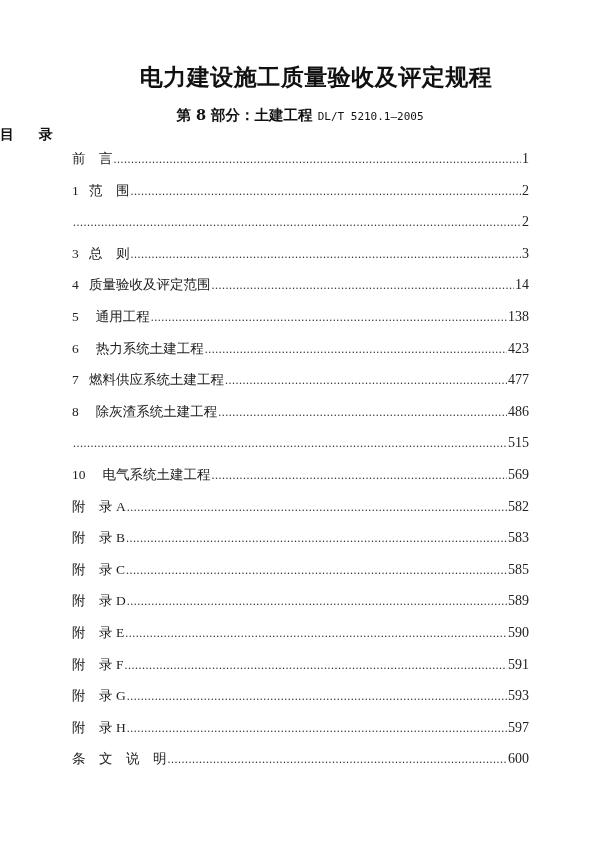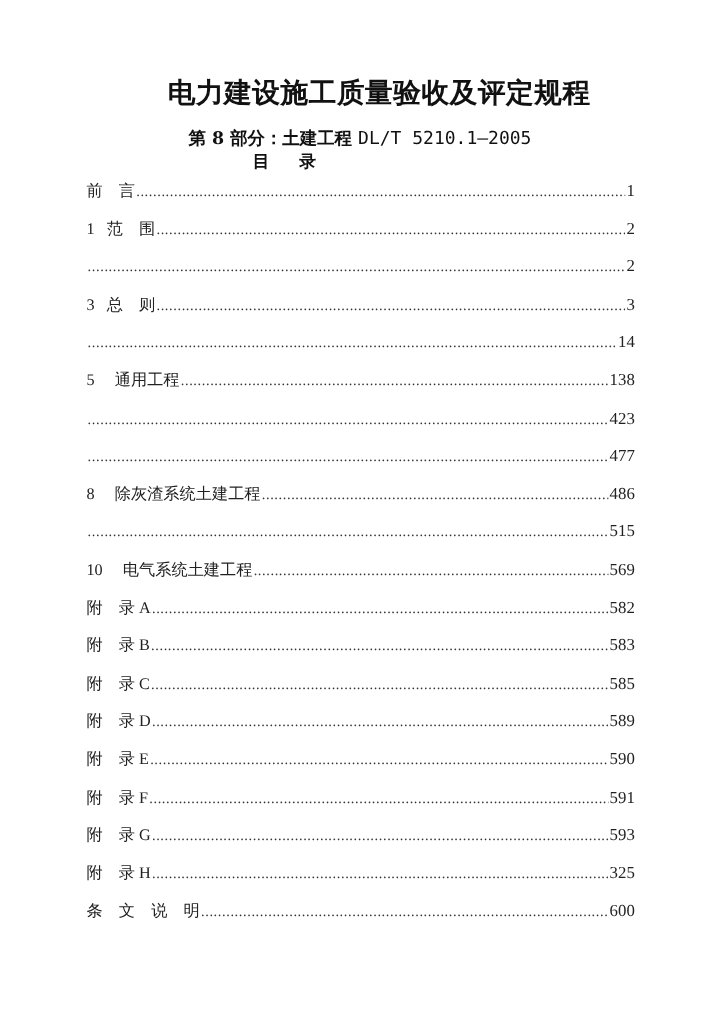--- a/index.html
+++ b/index.html
@@ -10,23 +10,23 @@
   }
   .title {
     position: absolute; top: 62px; left: 16px; width: 600px; text-align: center;
     font-family: "DejaVu Sans", sans-serif; font-weight: bold; font-size: 23px;
     letter-spacing: 0.5px; color: #111;
   }
   .subtitle {
     position: absolute; top: 106px; left: 0; width: 600px; text-align: center;
     font-size: 14.5px; font-weight: bold; color: #111;
   }
-  .subtitle .code { font-family: "DejaVu Sans Mono", "Liberation Mono", monospace; font-weight: normal; font-size: 15px; }
+  .subtitle .code { font-family: "DejaVu Sans Mono", "Liberation Mono", monospace; font-weight: normal; font-size: 11px; }
   .toc-heading {
-    position: absolute; top: 126px; left: 0; width: 484px; text-align: center;
+    position: absolute; top: 126px; left: 0; width: 484px; text-align: left;
     font-size: 14px; font-weight: bold; letter-spacing: 10px; color: #111;
   }
   .toc { position: absolute; top: 148px; left: 72px; width: 457px; }
   .row {
     display: flex; align-items: baseline; height: 31.6px; line-height: 22px;
     font-size: 13.5px; color: #222;
   }
   .label { white-space: pre; font-family: "Liberation Serif", "DejaVu Serif", serif; }
   .leader {
     flex: 1; overflow: hidden; white-space: nowrap; margin: 0 1px;
@@ -58,33 +58,36 @@
     <div class="row">
       <span class="leader">........................................................................................................................................................................</span>
       <span class="page">2</span>
     </div>
     <div class="row">
       <span class="label">3   总    则</span>
       <span class="leader">........................................................................................................................................................................</span>
       <span class="page">3</span>
     </div>
     <div class="row">
+      <span class="label">4   质量验收及评定范围</span>
       <span class="leader">........................................................................................................................................................................</span>
       <span class="page">14</span>
     </div>
     <div class="row">
       <span class="label">5     通用工程</span>
       <span class="leader">........................................................................................................................................................................</span>
       <span class="page">138</span>
     </div>
     <div class="row">
+      <span class="label">6     热力系统土建工程</span>
       <span class="leader">........................................................................................................................................................................</span>
       <span class="page">423</span>
     </div>
     <div class="row">
+      <span class="label">7   燃料供应系统土建工程</span>
       <span class="leader">........................................................................................................................................................................</span>
       <span class="page">477</span>
     </div>
     <div class="row">
       <span class="label">8     除灰渣系统土建工程</span>
       <span class="leader">........................................................................................................................................................................</span>
       <span class="page">486</span>
     </div>
     <div class="row">
       <span class="leader">........................................................................................................................................................................</span>
@@ -126,20 +129,20 @@
       <span class="page">591</span>
     </div>
     <div class="row">
       <span class="label">附    录 G</span>
       <span class="leader">........................................................................................................................................................................</span>
       <span class="page">593</span>
     </div>
     <div class="row">
       <span class="label">附    录 H</span>
       <span class="leader">........................................................................................................................................................................</span>
-      <span class="page">325</span>
+      <span class="page">597</span>
     </div>
     <div class="row">
       <span class="label">条    文    说    明</span>
       <span class="leader">........................................................................................................................................................................</span>
       <span class="page">600</span>
     </div>
   </div>
 
 </body></html>

